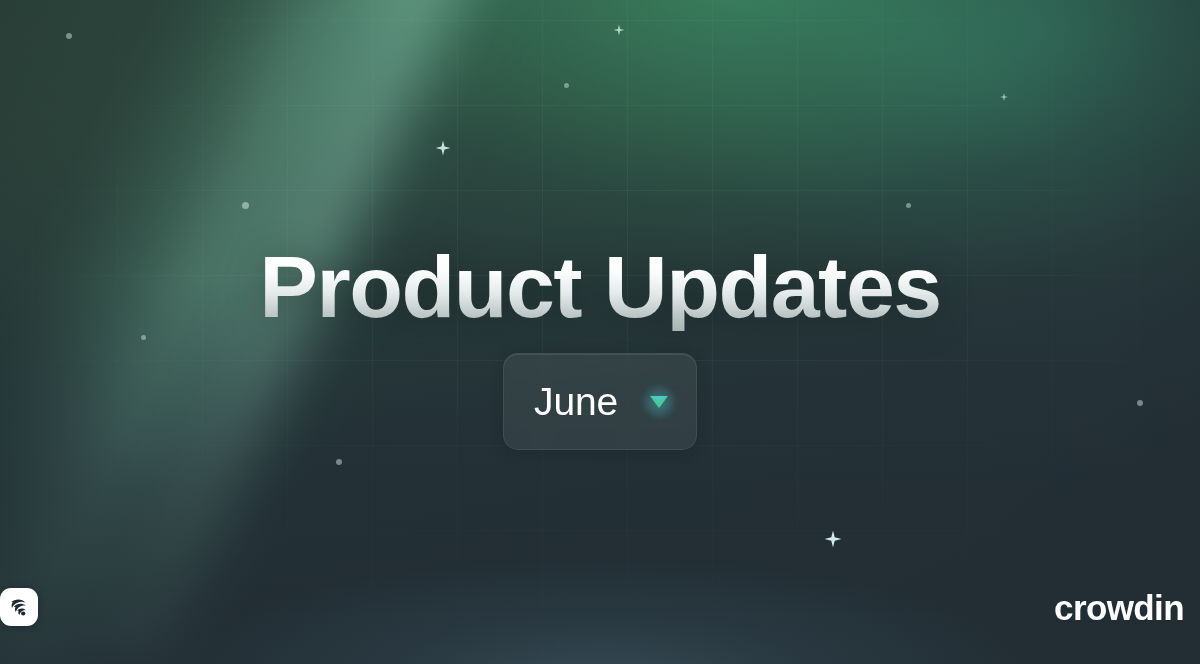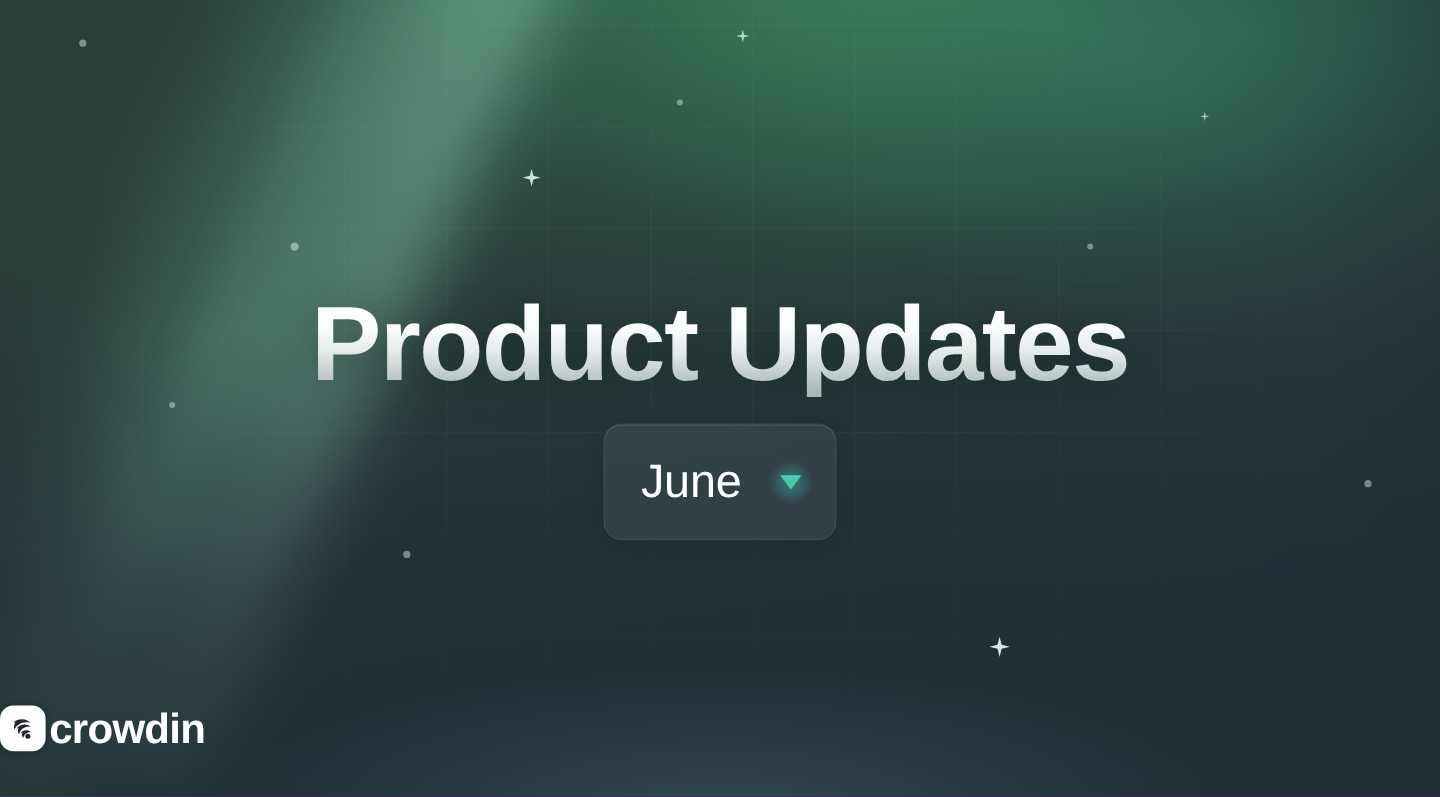--- a/index.html
+++ b/index.html
@@ -240,23 +240,23 @@
     border-right: 9px solid transparent;
     border-top: 12px solid rgba(90,200,220,0.55);
     clip-path: polygon(0 0, 100% 0, 50% 45%);
   }
 
   
   .brand {
     position: absolute;
     bottom: 38px;
     left: 0;
-    right: 0;
-    display: flex;
-    justify-content: flex-start;
+    right: 16px;
+    display: flex;
+    justify-content: space-between;
     align-items: center;
     gap: 3px;
   }
   .brand-mark {
     width: 38px;
     height: 38px;
     border-radius: 11px;
     background: #ffffff;
     display: flex;
     align-items: center;

